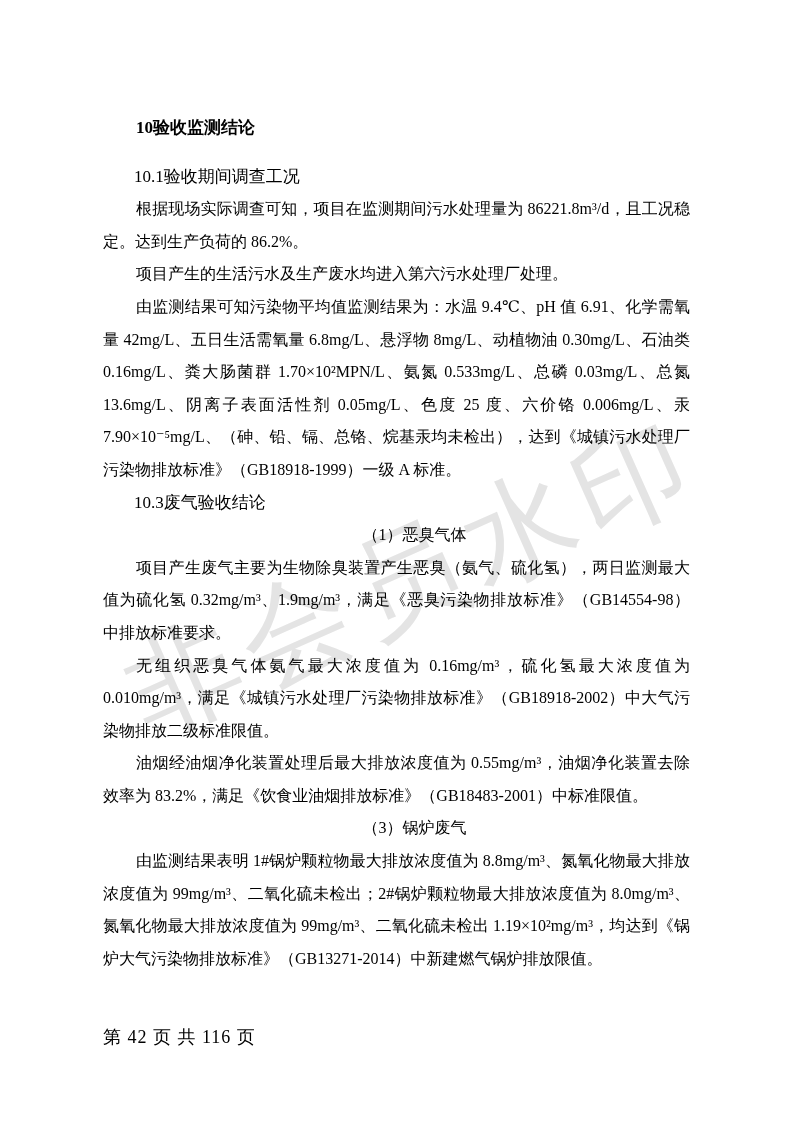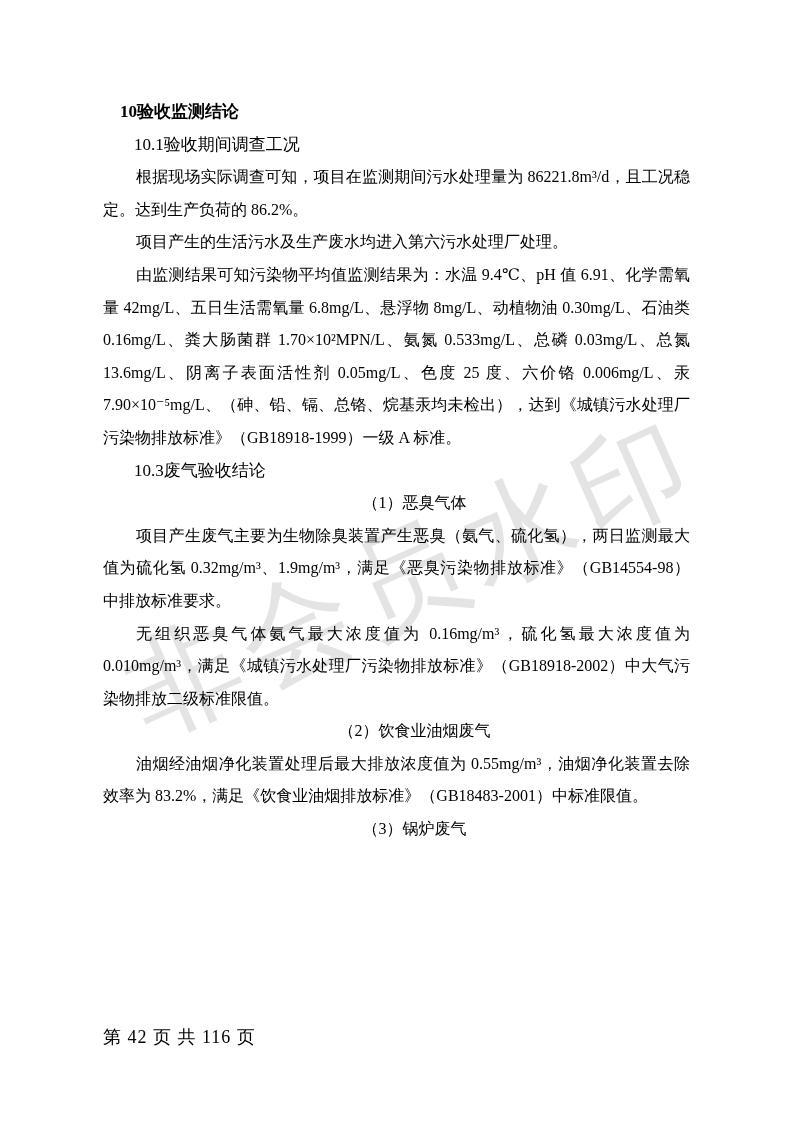--- a/index.html
+++ b/index.html
@@ -38,21 +38,21 @@
     top: 96px;
     width: 587px;
     font-size: 16px;
     line-height: 32.6px;
     text-align: justify;
     z-index: 1;
   }
   .h1 {
     font-size: 17px;
     font-weight: bold;
-    margin: 0;
+    margin: 16px;
     padding-left: 17px;
     text-align: left;
   }
   .h2 {
     font-size: 17px;
     font-weight: normal;
     margin: 0;
     padding-left: 31px;
     text-align: left;
   }
@@ -95,24 +95,24 @@
     <p class="para">由监测结果可知污染物平均值监测结果为：水温 9.4℃、pH 值 6.91、化学需氧量 42mg/L、五日生活需氧量 6.8mg/L、悬浮物 8mg/L、动植物油 0.30mg/L、石油类 0.16mg/L、粪大肠菌群 1.70×10²MPN/L、氨氮 0.533mg/L、总磷 0.03mg/L、总氮 13.6mg/L、阴离子表面活性剂 0.05mg/L、色度 25 度、六价铬 0.006mg/L、汞 7.90×10⁻⁵mg/L、（砷、铅、镉、总铬、烷基汞均未检出），达到《城镇污水处理厂污染物排放标准》（GB18918-1999）一级 A 标准。</p>
 
     <h2 class="h2">10.3废气验收结论</h2>
 
     <p class="sub">（1）恶臭气体</p>
 
     <p class="para">项目产生废气主要为生物除臭装置产生恶臭（氨气、硫化氢），两日监测最大值为硫化氢 0.32mg/m³、1.9mg/m³，满足《恶臭污染物排放标准》（GB14554-98）中排放标准要求。</p>
 
     <p class="para">无组织恶臭气体氨气最大浓度值为 0.16mg/m³，硫化氢最大浓度值为 0.010mg/m³，满足《城镇污水处理厂污染物排放标准》（GB18918-2002）中大气污染物排放二级标准限值。</p>
 
-    <p class="sub">（2）饮食业油烟废气</p>
 
     <p class="para">油烟经油烟净化装置处理后最大排放浓度值为 0.55mg/m³，油烟净化装置去除效率为 83.2%，满足《饮食业油烟排放标准》（GB18483-2001）中标准限值。</p>
 
     <p class="sub">（3）锅炉废气</p>
 
+    <p class="para">由监测结果表明 1#锅炉颗粒物最大排放浓度值为 8.8mg/m³、氮氧化物最大排放浓度值为 99mg/m³、二氧化硫未检出；2#锅炉颗粒物最大排放浓度值为 8.0mg/m³、氮氧化物最大排放浓度值为 99mg/m³、二氧化硫未检出 1.19×10²mg/m³，均达到《锅炉大气污染物排放标准》（GB13271-2014）中新建燃气锅炉排放限值。</p>
 
   </div>
 
   <div class="footer">第 42 页 共 116 页</div>
 
 </div>
 
 </body></html>

